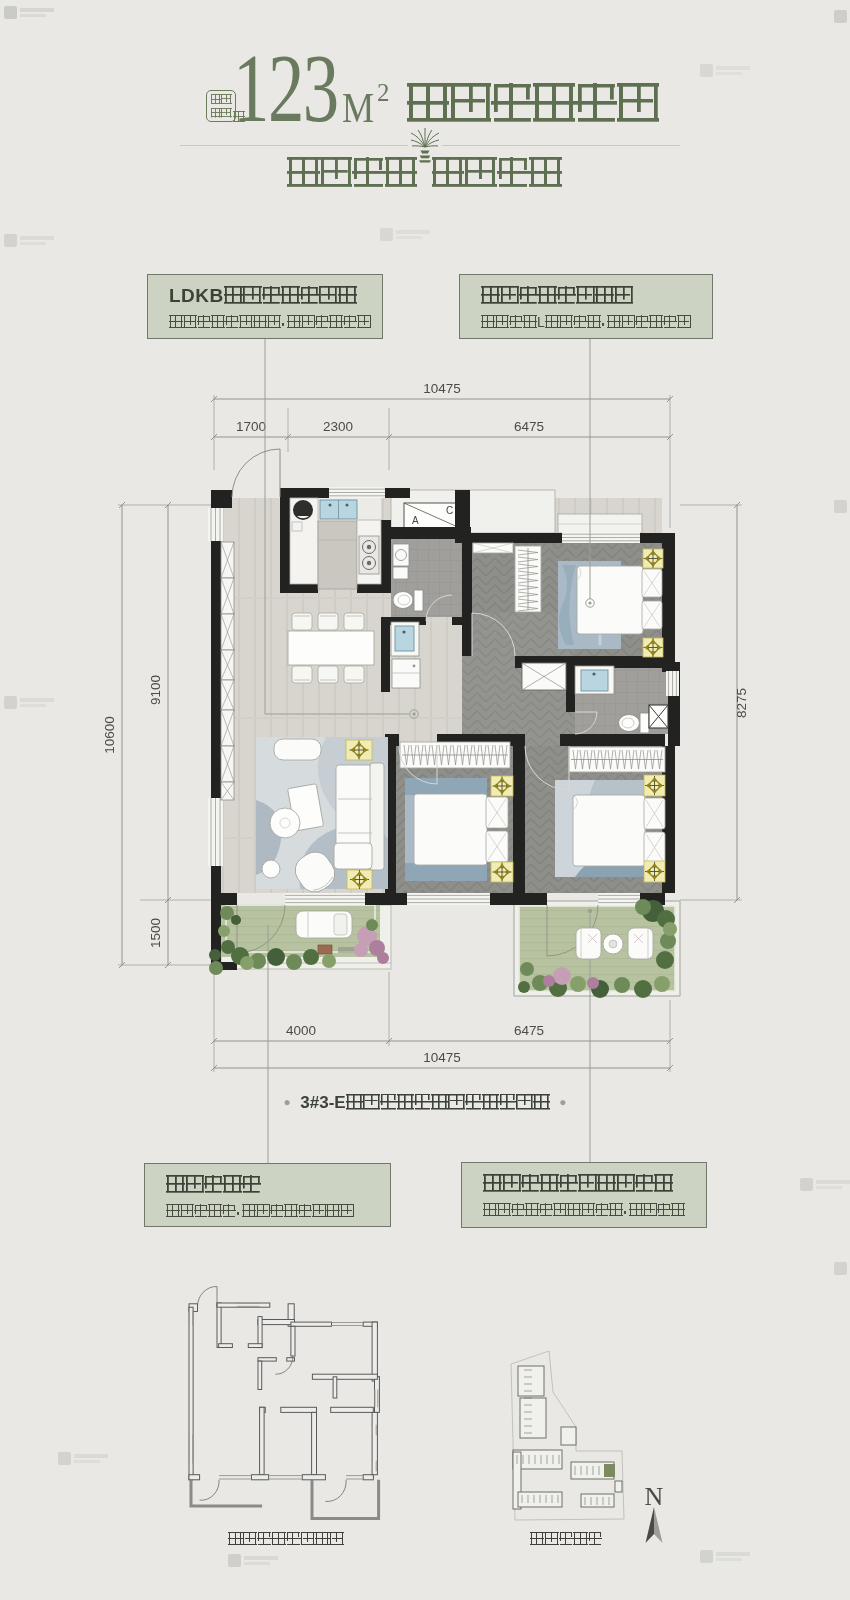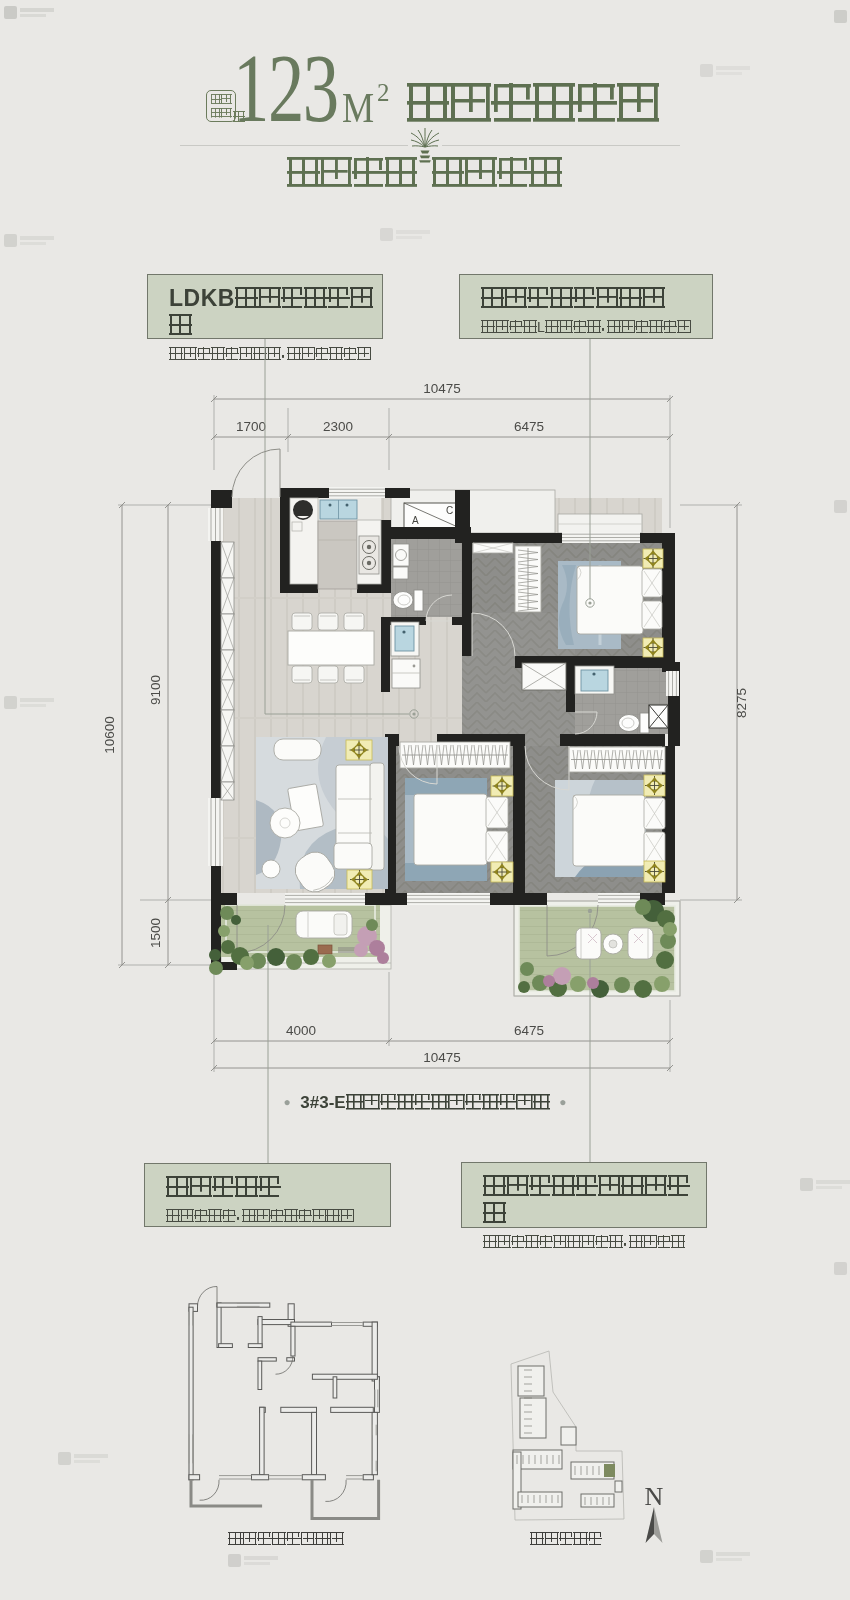--- a/index.html
+++ b/index.html
@@ -8,21 +8,21 @@
 .z{display:inline-block;width:1em;height:.94em;vertical-align:-0.1em;
 background-image:linear-gradient(currentColor,currentColor),linear-gradient(currentColor,currentColor),linear-gradient(currentColor,currentColor),linear-gradient(currentColor,currentColor),linear-gradient(currentColor,currentColor),linear-gradient(currentColor,currentColor);
 background-repeat:no-repeat;
 background-size:100% 9.5%,100% 9.5%,100% 9.5%,9.5% 96%,9.5% 96%,9.5% 96%;
 background-position:0 2%,0 50%,0 98%,6% 2%,50% 2%,94% 2%;}
 .z.v2{background-size:100% 9.5%,74% 9%,100% 9.5%,9.5% 96%,9% 70%,9% 96%;background-position:0 2%,50% 46%,0 98%,4% 2%,52% 16%,96% 2%}
 .z.v3{background-size:88% 9%,100% 9.5%,88% 9.5%,9.5% 96%,9% 64%,9% 40%;background-position:50% 4%,0 52%,50% 98%,47% 2%,8% 30%,92% 6%}
 .zp{display:inline-block;width:.45em;height:.94em;vertical-align:-0.1em;background-image:linear-gradient(currentColor,currentColor);background-repeat:no-repeat;background-size:38% 22%;background-position:25% 78%}
 .sp{display:inline-block;width:.45em}
 .bx{position:absolute;background:#ccd3c2;border:1px solid #72776b;padding:10px 0 0 21px}
-.bx .t1{font-size:23px;font-weight:bold;color:#3c4238;letter-spacing:.5px}
+.bx .t1{font-size:19px;font-weight:bold;color:#3c4238;letter-spacing:.5px}
 .bx .t2{font-size:14px;color:#474b42;margin-top:7px;letter-spacing:.3px}
 </style></head><body>
 
 <div class="abs" style="left:206px;top:90px;width:30px;height:32px;border:1.5px solid #6c7c5c;border-radius:5px;color:#6c7c5c;font-size:10.5px;line-height:13.5px;text-align:center;padding-top:2px"><i class="z "></i><i class="z v2"></i><br><i class="z "></i><i class="z v2"></i></div>
 
 <div class="abs" style="left:233px;top:110px;color:#6c7c5c;font-size:12px"><i class="z "></i></div>
 
 <div class="abs" style="left:233px;top:33px;font-family:&quot;Liberation Serif&quot;,serif;font-size:97px;color:#697a5e;transform:scaleX(.75);transform-origin:0 0;letter-spacing:-2px">123</div>
 
 <div class="abs" style="left:342px;top:84px;font-family:&quot;Liberation Serif&quot;,serif;font-size:42px;color:#697a5e;transform:scaleX(.86);transform-origin:0 0">M</div>

